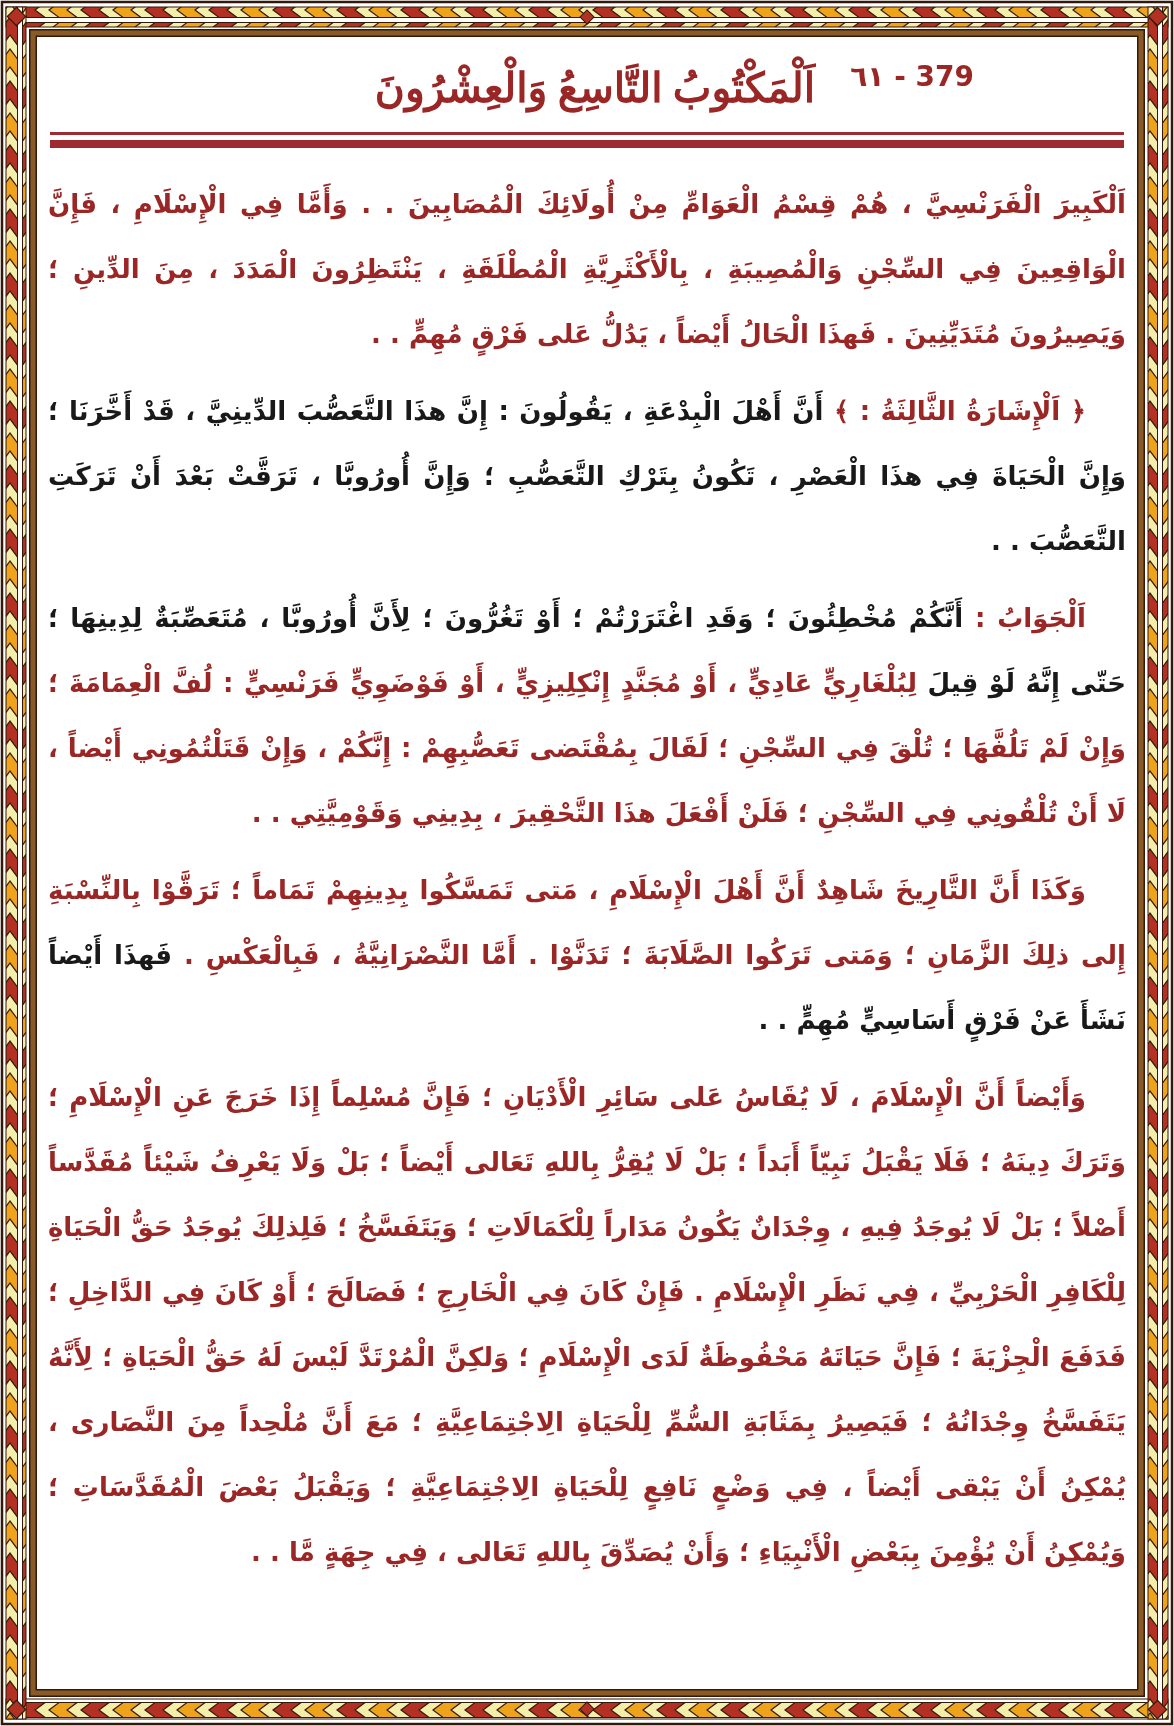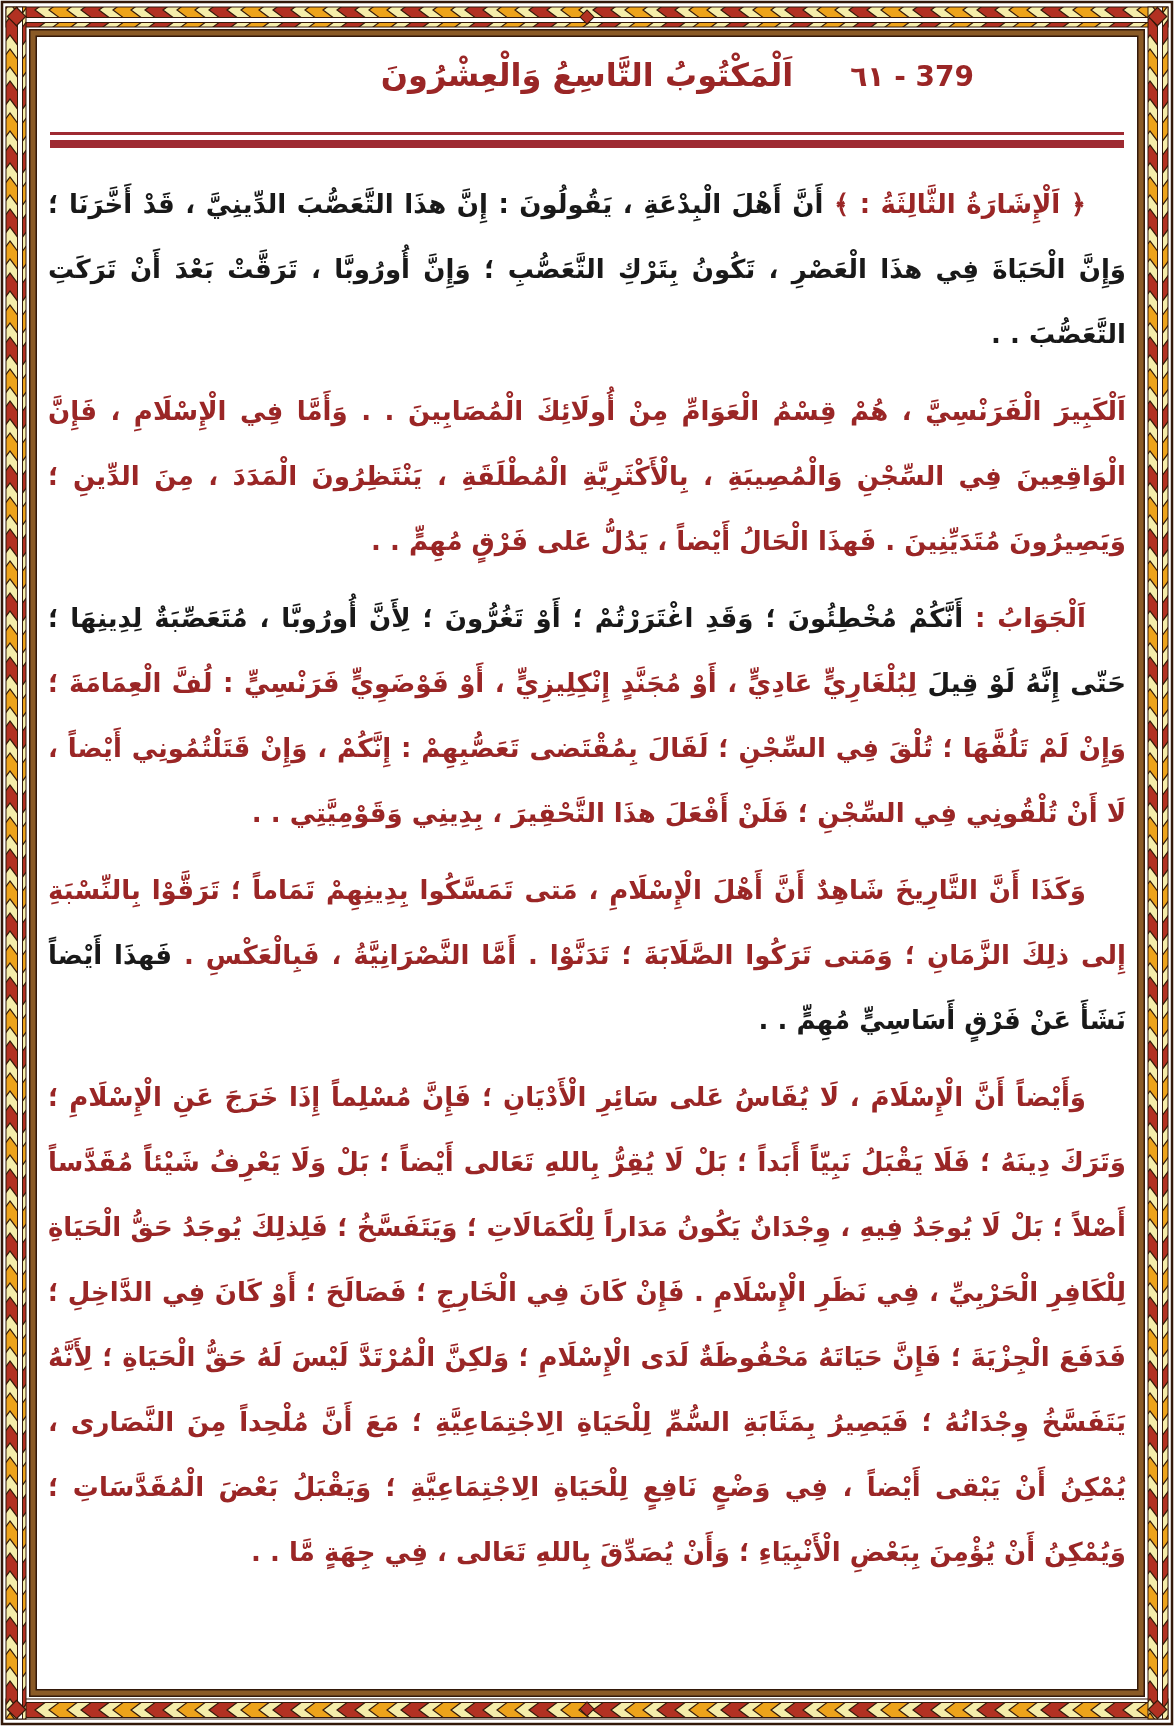--- a/index.html
+++ b/index.html
@@ -36,25 +36,26 @@
   }
   .header {
     position: relative;
     height: 88px;
   }
   .page-title {
     position: absolute;
     left: 50%;
     top: 12px;
     transform: translateX(-50%);
-    margin: 0;
-    font-size: 32px;
+    margin: 8px;
+    font-size: 41px;
     font-weight: bold;
     color: var(--text-red);
     white-space: nowrap;
+    font-family: Liberation Serif, serif;
   }
   .page-number {
     position: absolute;
     right: 152px;
     top: 16px;
     font-size: 28px;
     font-weight: bold;
     color: var(--text-red);
     white-space: nowrap;
   }
@@ -122,21 +123,21 @@
   <div class="content">
     <div class="header">
       <div class="page-number">379 - ٦١</div>
       <h1 class="page-title">اَلْمَكْتُوبُ التَّاسِعُ وَالْعِشْرُونَ</h1>
     </div>
     <div class="double-rule">
       <div class="rule-thin"></div>
       <div class="rule-thick"></div>
     </div>
     <main class="body-text">
+        <p class="para"><span class="seg-red">اَلْكَبِيرَ الْفَرَنْسِيَّ ، هُمْ قِسْمُ الْعَوَامِّ مِنْ أُولَائِكَ الْمُصَابِينَ . . وَأَمَّا فِي الْإِسْلَامِ ، فَإِنَّ الْوَاقِعِينَ فِي السِّجْنِ وَالْمُصِيبَةِ ، بِالْأَكْثَرِيَّةِ الْمُطْلَقَةِ ، يَنْتَظِرُونَ الْمَدَدَ ، مِنَ الدِّينِ ؛ وَيَصِيرُونَ مُتَدَيِّنِينَ . فَهذَا الْحَالُ أَيْضاً ، يَدُلُّ عَلى فَرْقٍ مُهِمٍّ . .</span></p>
         <p class="para indent"><span class="seg-red">﴿ اَلْإِشَارَةُ الثَّالِثَةُ : ﴾ </span><span class="seg-black">أَنَّ أَهْلَ الْبِدْعَةِ ، يَقُولُونَ : إِنَّ هذَا التَّعَصُّبَ الدِّينِيَّ ، قَدْ أَخَّرَنَا ؛ وَإِنَّ الْحَيَاةَ فِي هذَا الْعَصْرِ ، تَكُونُ بِتَرْكِ التَّعَصُّبِ ؛ وَإِنَّ أُورُوبَّا ، تَرَقَّتْ بَعْدَ أَنْ تَرَكَتِ التَّعَصُّبَ . .</span></p>
-        <p class="para"><span class="seg-red">اَلْكَبِيرَ الْفَرَنْسِيَّ ، هُمْ قِسْمُ الْعَوَامِّ مِنْ أُولَائِكَ الْمُصَابِينَ . . وَأَمَّا فِي الْإِسْلَامِ ، فَإِنَّ الْوَاقِعِينَ فِي السِّجْنِ وَالْمُصِيبَةِ ، بِالْأَكْثَرِيَّةِ الْمُطْلَقَةِ ، يَنْتَظِرُونَ الْمَدَدَ ، مِنَ الدِّينِ ؛ وَيَصِيرُونَ مُتَدَيِّنِينَ . فَهذَا الْحَالُ أَيْضاً ، يَدُلُّ عَلى فَرْقٍ مُهِمٍّ . .</span></p>
         <p class="para indent"><span class="seg-red">اَلْجَوَابُ : </span><span class="seg-black">أَنَّكُمْ مُخْطِئُونَ ؛ وَقَدِ اغْتَرَرْتُمْ ؛ أَوْ تَغُرُّونَ ؛ لِأَنَّ أُورُوبَّا ، مُتَعَصِّبَةٌ لِدِينِهَا ؛ حَتّى إِنَّهُ لَوْ قِيلَ </span><span class="seg-red">لِبُلْغَارِيٍّ عَادِيٍّ ، أَوْ مُجَنَّدٍ إِنْكِلِيزِيٍّ ، أَوْ فَوْضَوِيٍّ فَرَنْسِيٍّ : لُفَّ الْعِمَامَةَ ؛ وَإِنْ لَمْ تَلُفَّهَا ؛ تُلْقَ فِي السِّجْنِ ؛ لَقَالَ بِمُقْتَضى تَعَصُّبِهِمْ : إِنَّكُمْ ، وَإِنْ قَتَلْتُمُونِي أَيْضاً ، لَا أَنْ تُلْقُونِي فِي السِّجْنِ ؛ فَلَنْ أَفْعَلَ هذَا التَّحْقِيرَ ، بِدِينِي وَقَوْمِيَّتِي . .</span></p>
         <p class="para indent"><span class="seg-red">وَكَذَا أَنَّ التَّارِيخَ شَاهِدٌ أَنَّ أَهْلَ الْإِسْلَامِ ، مَتى تَمَسَّكُوا بِدِينِهِمْ تَمَاماً ؛ تَرَقَّوْا بِالنِّسْبَةِ إِلى ذلِكَ الزَّمَانِ ؛ وَمَتى تَرَكُوا الصَّلَابَةَ ؛ تَدَنَّوْا . أَمَّا النَّصْرَانِيَّةُ ، فَبِالْعَكْسِ . </span><span class="seg-black">فَهذَا أَيْضاً نَشَأَ عَنْ فَرْقٍ أَسَاسِيٍّ مُهِمٍّ . .</span></p>
         <p class="para indent"><span class="seg-red">وَأَيْضاً أَنَّ الْإِسْلَامَ ، لَا يُقَاسُ عَلى سَائِرِ الْأَدْيَانِ ؛ فَإِنَّ مُسْلِماً إِذَا خَرَجَ عَنِ الْإِسْلَامِ ؛ وَتَرَكَ دِينَهُ ؛ فَلَا يَقْبَلُ نَبِيّاً أَبَداً ؛ بَلْ لَا يُقِرُّ بِاللهِ تَعَالى أَيْضاً ؛ بَلْ وَلَا يَعْرِفُ شَيْئاً مُقَدَّساً أَصْلاً ؛ بَلْ لَا يُوجَدُ فِيهِ ، وِجْدَانٌ يَكُونُ مَدَاراً لِلْكَمَالَاتِ ؛ وَيَتَفَسَّخُ ؛ فَلِذلِكَ يُوجَدُ حَقُّ الْحَيَاةِ لِلْكَافِرِ الْحَرْبِيِّ ، فِي نَظَرِ الْإِسْلَامِ . فَإِنْ كَانَ فِي الْخَارِجِ ؛ فَصَالَحَ ؛ أَوْ كَانَ فِي الدَّاخِلِ ؛ فَدَفَعَ الْجِزْيَةَ ؛ فَإِنَّ حَيَاتَهُ مَحْفُوظَةٌ لَدَى الْإِسْلَامِ ؛ وَلكِنَّ الْمُرْتَدَّ لَيْسَ لَهُ حَقُّ الْحَيَاةِ ؛ لِأَنَّهُ يَتَفَسَّخُ وِجْدَانُهُ ؛ فَيَصِيرُ بِمَثَابَةِ السُّمِّ لِلْحَيَاةِ الِاجْتِمَاعِيَّةِ ؛ مَعَ أَنَّ مُلْحِداً مِنَ النَّصَارى ، يُمْكِنُ أَنْ يَبْقى أَيْضاً ، فِي وَضْعٍ نَافِعٍ لِلْحَيَاةِ الِاجْتِمَاعِيَّةِ ؛ وَيَقْبَلُ بَعْضَ الْمُقَدَّسَاتِ ؛ وَيُمْكِنُ أَنْ يُؤْمِنَ بِبَعْضِ الْأَنْبِيَاءِ ؛ وَأَنْ يُصَدِّقَ بِاللهِ تَعَالى ، فِي جِهَةٍ مَّا . .</span></p>
       </main>
   </div>
 
 </div>
 
 </body></html>

